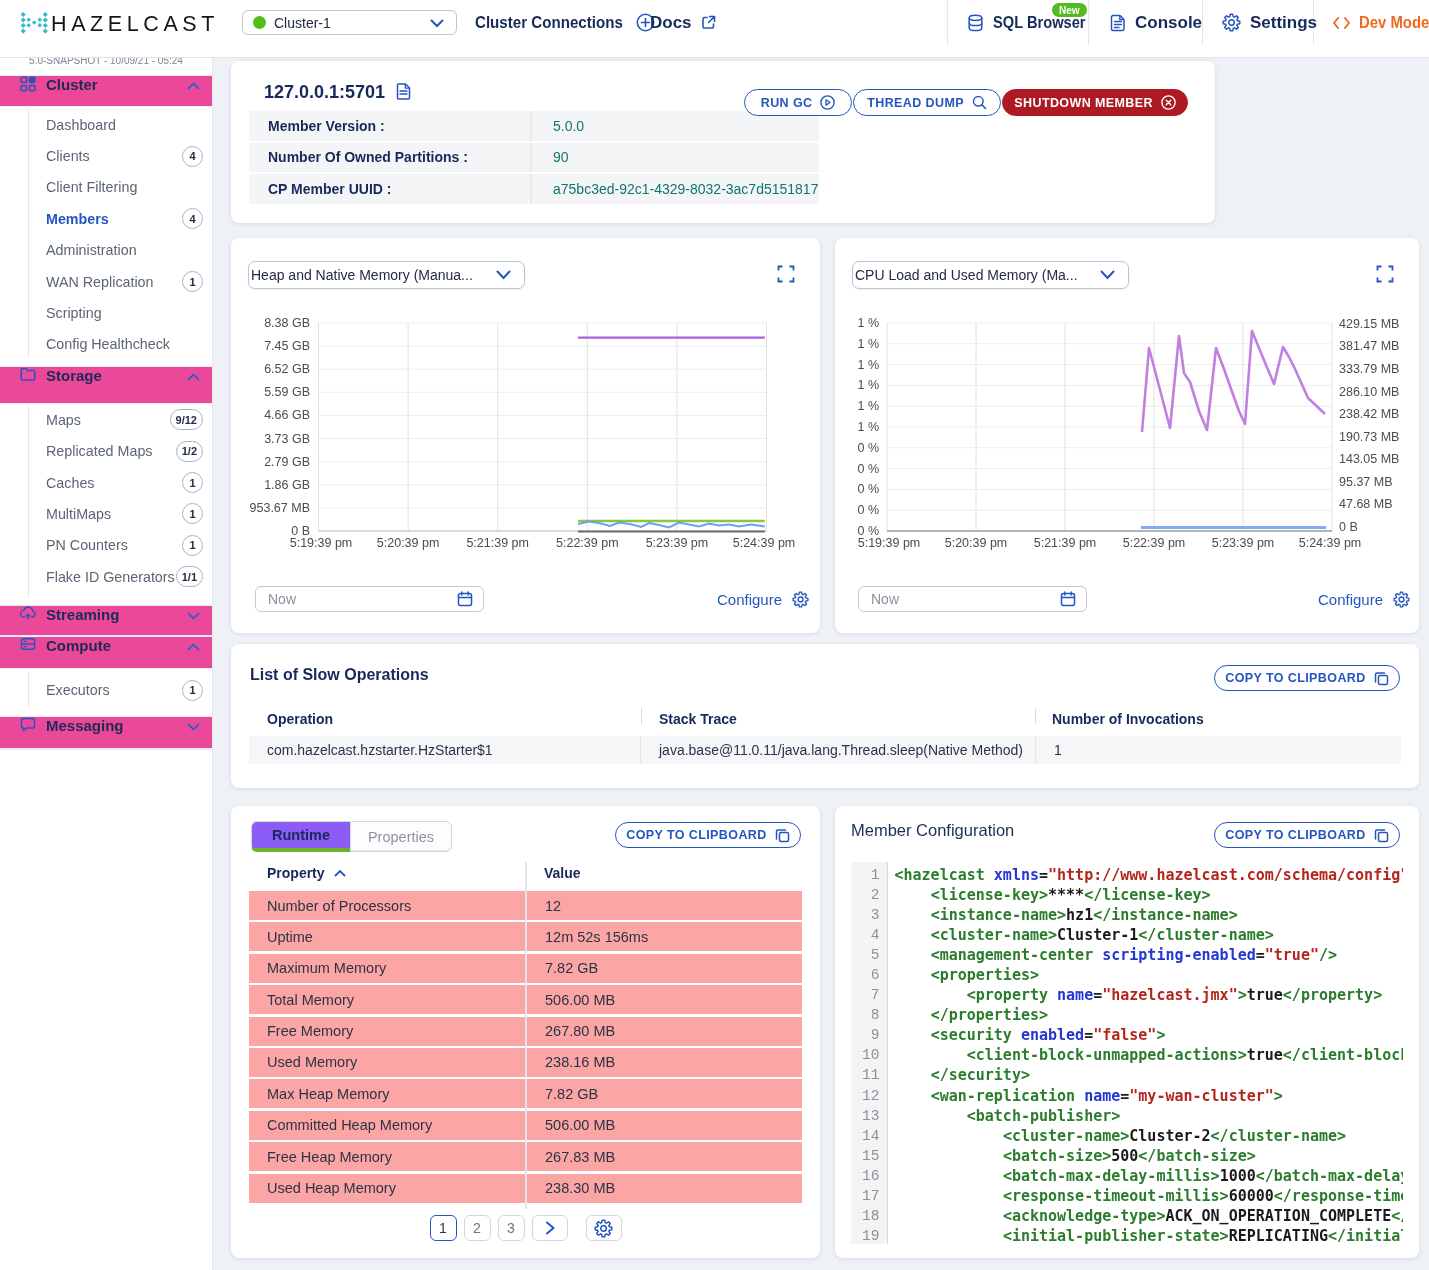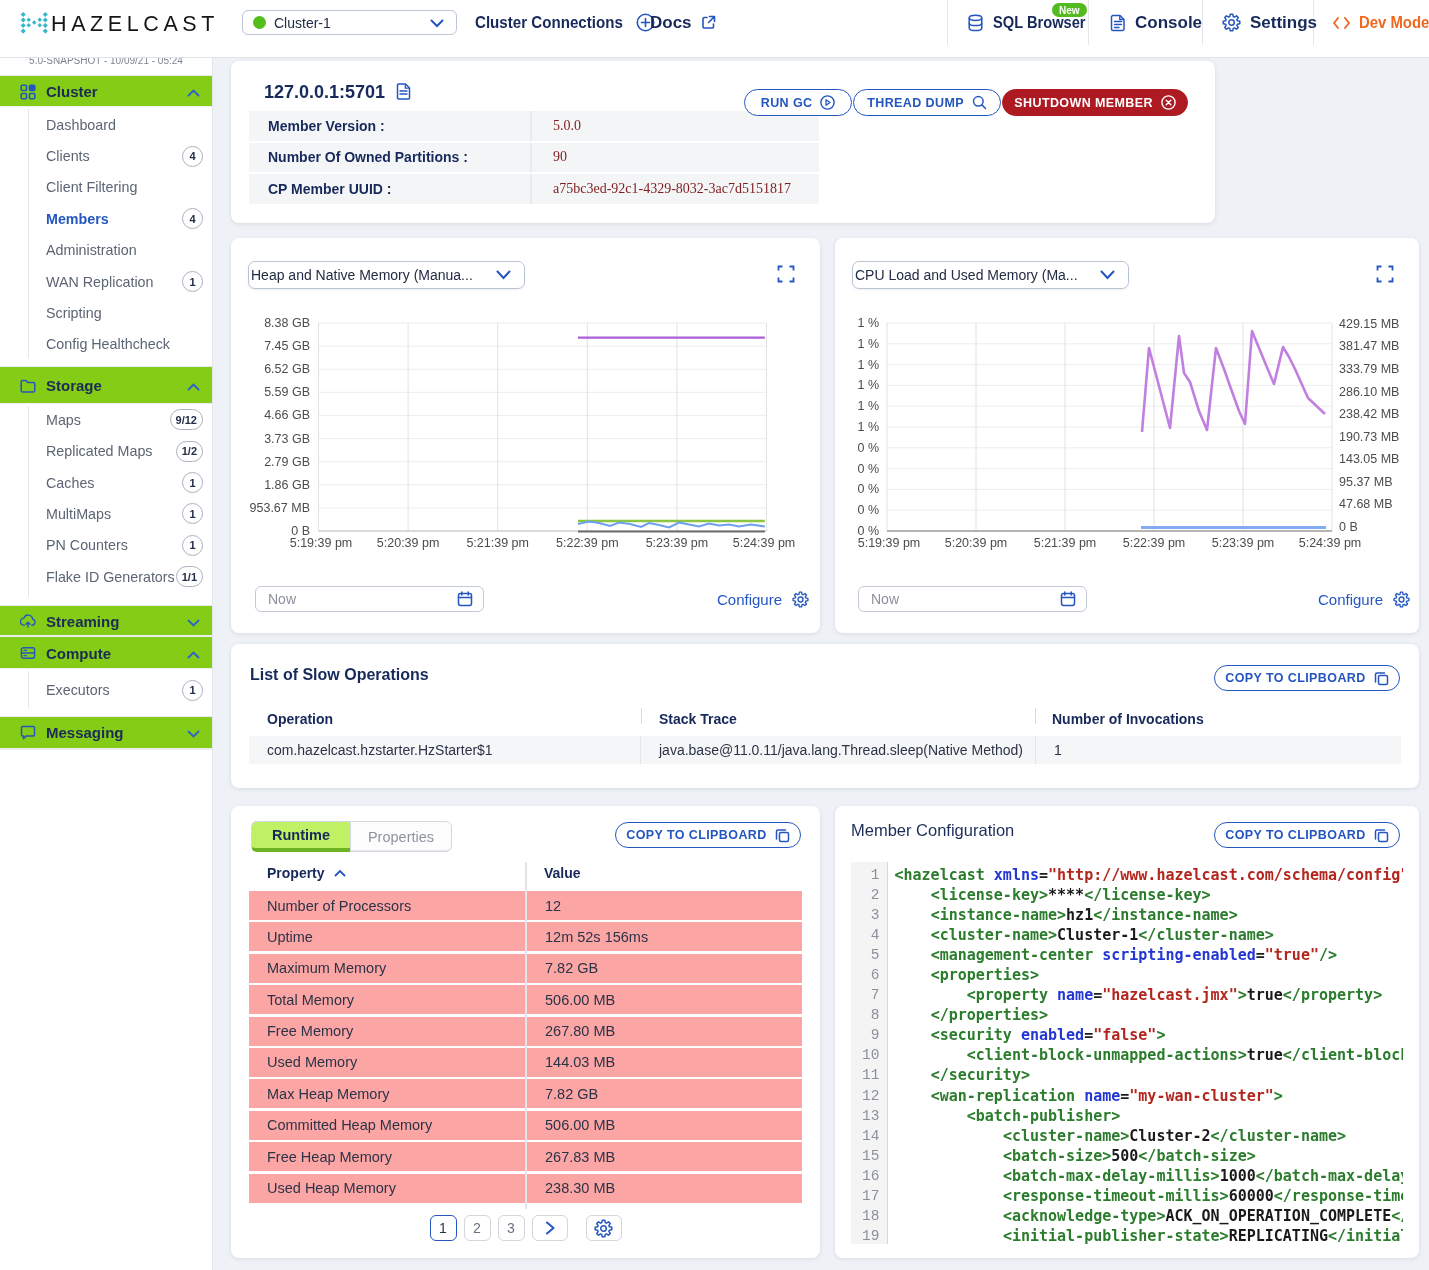--- a/index.html
+++ b/index.html
@@ -10,37 +10,37 @@
 #clusterSel { position:absolute; left:242px; top:10px; width:215px; height:25px; border:1px solid #bcc6d4; border-radius:6px; background:#fff; display:flex; align-items:center; font-size:14px; color:#222c44; }
 #clusterSel .dot { width:13px; height:13px; border-radius:50%; background:#52bd1b; margin:0 8px 0 10px; }
 #clusterSel .chev { margin-left:auto; margin-right:12px; }
 .htop { position:absolute; top:0; height:45px; display:flex; align-items:center; font-weight:bold; font-size:17px; color:#17295a; white-space:nowrap; }
 .hdiv { position:absolute; top:0; width:1px; height:45px; background:#e4e7ec; }
 .hicon { margin-right:9px; display:inline-flex; }
 
 #sidebar { position:absolute; left:0; top:45px; width:213px; height:1225px; background:#fff; border-right:1px solid #e2e6eb; z-index:10; }
 #version { height:31px; line-height:31px; text-align:center; font-size:10px; color:#7d8594; border-bottom:1px solid #e8ebef; }
 .sec { border-bottom:1px solid #e8ebef; }
-.sechead { height:31px; display:flex; align-items:center; font-size:15px; font-weight:bold; color:#1b2b55; position:relative; background:#84cc16; box-shadow:inset 0 -1px 0 #eceff3; }
+.sechead { height:31px; display:flex; align-items:flex-start; font-size:15px; font-weight:bold; color:#1b2b55; position:relative; background:#ec4899; box-shadow:inset 0 -1px 0 #eceff3; }
 .sechead .sicon { width:16px; margin:0 10px 0 20px; display:inline-flex; }
 .sechead .chev { position:absolute; right:12px; }
 .subwrap { position:relative; padding:2px 0 6px; }
 .guide { position:absolute; left:28px; top:2px; bottom:8px; width:1px; background:#e3e7ec; }
 .sub { height:31.4px; display:flex; align-items:center; font-size:14.3px; color:#5c6574; padding-left:46px; position:relative; }
 .sub.active { color:#2456c0; font-weight:bold; }
 .badge { position:absolute; right:9px; min-width:21px; height:21px; border:1px solid #a9b2c0; border-radius:11px; font-size:11px; font-weight:bold; color:#232e48; display:flex; align-items:center; justify-content:center; padding:0 5px; background:#fff; }
 
 .card { position:absolute; background:#fff; border-radius:8px; box-shadow:0 1px 4px rgba(20,35,70,.10); }
 
 #card1 { left:231px; top:61px; width:984px; height:162px; }
 #card1 h1 { position:absolute; left:33px; top:21px; font-size:18px; color:#17295a; }
 .ktable { position:absolute; left:18px; top:50px; width:570px; }
 .krow { display:flex; height:29.5px; background:#f4f5f7; margin-bottom:2px; align-items:center; font-size:14px; }
 .krow .k { width:283px; padding-left:19px; font-weight:bold; color:#17295a; border-right:2px solid #e7e9ed; height:100%; display:flex; align-items:center; }
-.krow .v { padding-left:21px; color:#7f1d1d;font-family:Liberation Serif, serif; }
+.krow .v { padding-left:21px; color:#0f766e; }
 .btn { display:inline-flex; align-items:center; justify-content:center; border:1.5px solid #2456c0; border-radius:14px; color:#2456c0; font-size:12.5px; font-weight:bold; letter-spacing:.4px; background:#fff; height:27px; }
 .btn.red { background:#ad1a22; border-color:#ad1a22; color:#fff; }
 
 #chartL { left:231px; top:238px; width:589px; height:395px; }
 #chartR { left:835px; top:238px; width:584px; height:395px; }
 .selbox { position:absolute; left:17px; top:23px; width:277px; height:28px; border:1px solid #b9c4d4; border-radius:7px; display:flex; align-items:center; font-size:14px; color:#222c44; padding-left:2px; box-shadow:0 1px 2px rgba(20,35,70,.07); }
 .selbox .chev { position:absolute; right:13px; }
 .fsicon { position:absolute; top:27px; }
 .nowbox { position:absolute; left:24px; top:348px; width:229px; height:26px; border:1px solid #c2cad6; border-radius:6px; display:flex; align-items:center; font-size:14px; color:#8b909c; padding-left:12px; }
 .nowbox svg { position:absolute; right:10px; }
@@ -407,21 +407,21 @@
   <div style="position:absolute; left:410px; top:64px; width:1px; height:16px; background:#d7dbe1;"></div>
   <div style="position:absolute; left:804px; top:64px; width:1px; height:16px; background:#d7dbe1;"></div>
   <div style="position:absolute; left:18px; top:92px; width:1152px; height:28px; background:#f5f6f8; display:flex; align-items:center; font-size:14px; color:#2b3346;">
     <span style="padding-left:18px; width:391px;">com.hazelcast.hzstarter.HzStarter$1</span>
     <span style="width:395px; padding-left:18px; border-left:1.5px solid #e3e6ea; align-self:stretch; display:flex; align-items:center;">java.base@11.0.11/java.lang.Thread.sleep(Native Method)</span>
     <span style="padding-left:18px; border-left:1.5px solid #e3e6ea; align-self:stretch; display:flex; align-items:center; flex:1;">1</span>
   </div>
 </div>
 <div class="card" id="runtime">
   <div style="position:absolute; left:20px; top:15px; display:flex;">
-    <div style="width:99px; height:31px; border:1px solid #d4d8de; border-right:none; border-radius:6px 0 0 6px; border-bottom:4px solid #6db425; background:#bef264; display:flex; align-items:center; justify-content:center; font-size:14.5px; font-weight:bold; color:#17295a;">Runtime</div>
+    <div style="width:99px; height:31px; border:1px solid #d4d8de; border-right:none; border-radius:6px 0 0 6px; border-bottom:4px solid #6db425; background:#8b5cf6; display:flex; align-items:center; justify-content:center; font-size:14.5px; font-weight:bold; color:#17295a;">Runtime</div>
     <div style="width:102px; height:31px; border:1px solid #d4d8de; border-radius:0 6px 6px 0; background:#fdfdfe; display:flex; align-items:center; justify-content:center; font-size:14.5px; color:#8d939e; box-shadow:inset 0 -1px 0 #e4e7eb;">Properties</div>
   </div>
   <span class="copybtn" style="right:19px; top:16px;">COPY TO CLIPBOARD<svg width="15" height="15" viewBox="0 0 15 15">
         <rect x="4.5" y="4.5" width="9" height="9" rx="1.5" fill="none" stroke="#2456c0" stroke-width="1.5"></rect>
         <path d="M10.5 2 H3 A1.5 1.5 0 0 0 1.5 3.5 V11" fill="none" stroke="#2456c0" stroke-width="1.5" stroke-linecap="round"></path>
       </svg></span>
   <div style="position:absolute; left:36px; top:59px; font-size:14px; font-weight:bold; color:#17295a;">Property <svg style="margin-left:6px; vertical-align:1px;" width="12" height="8" viewBox="0 0 12 8">
         <path d="M1.5 6.5 L6 2 L10.5 6.5" fill="none" stroke="#2456c0" stroke-width="1.8" stroke-linecap="round"></path>
       </svg></div>
   <div style="position:absolute; left:313px; top:59px; font-size:14px; font-weight:bold; color:#17295a;">Value</div>
@@ -441,21 +441,21 @@
     <div class="rrow">
         <span class="k">Total Memory</span>
         <span class="v">506.00 MB</span>
       </div>
     <div class="rrow">
         <span class="k">Free Memory</span>
         <span class="v">267.80 MB</span>
       </div>
     <div class="rrow">
         <span class="k">Used Memory</span>
-        <span class="v">144.03 MB</span>
+        <span class="v">238.16 MB</span>
       </div>
     <div class="rrow">
         <span class="k">Max Heap Memory</span>
         <span class="v">7.82 GB</span>
       </div>
     <div class="rrow">
         <span class="k">Committed Heap Memory</span>
         <span class="v">506.00 MB</span>
       </div>
     <div class="rrow">

